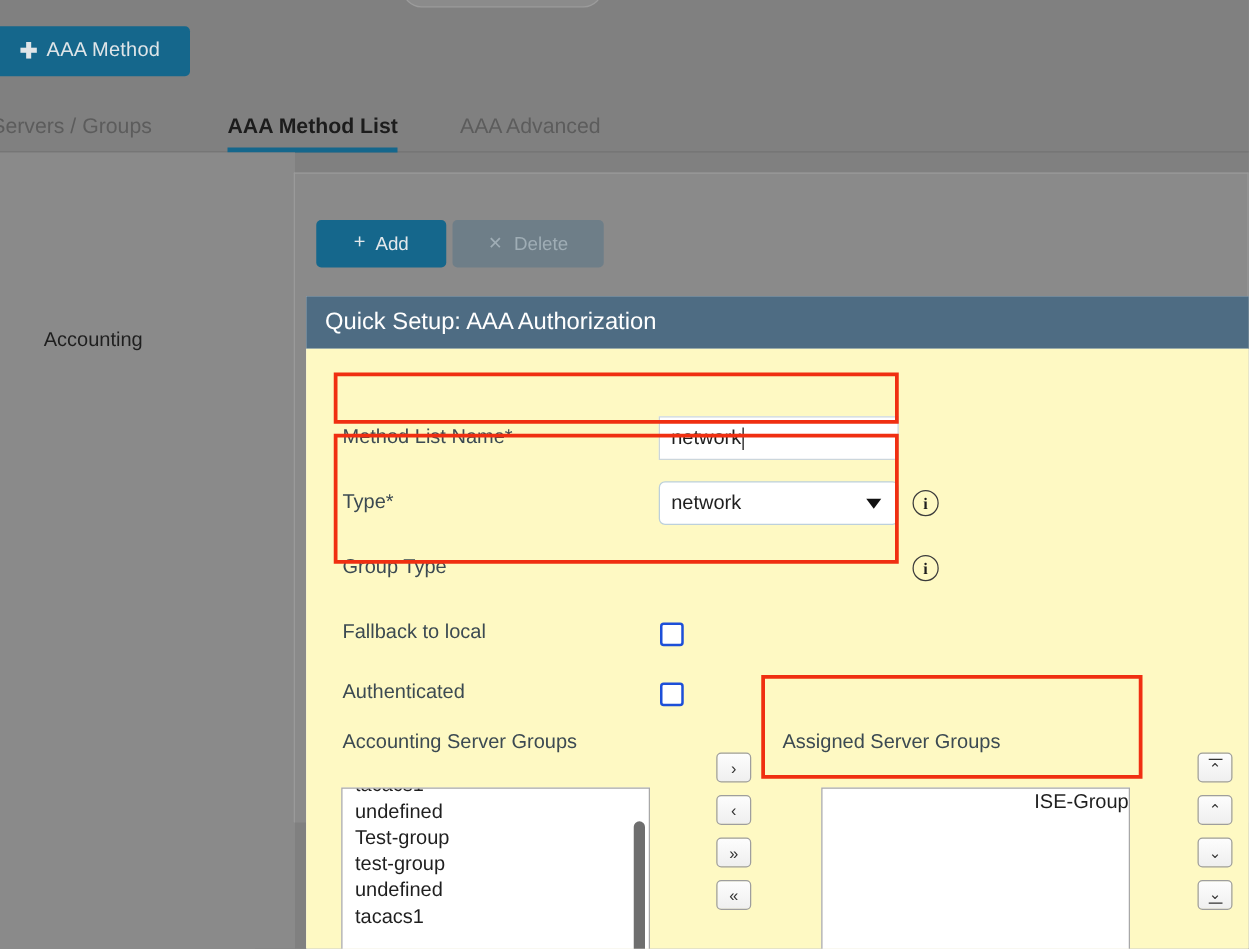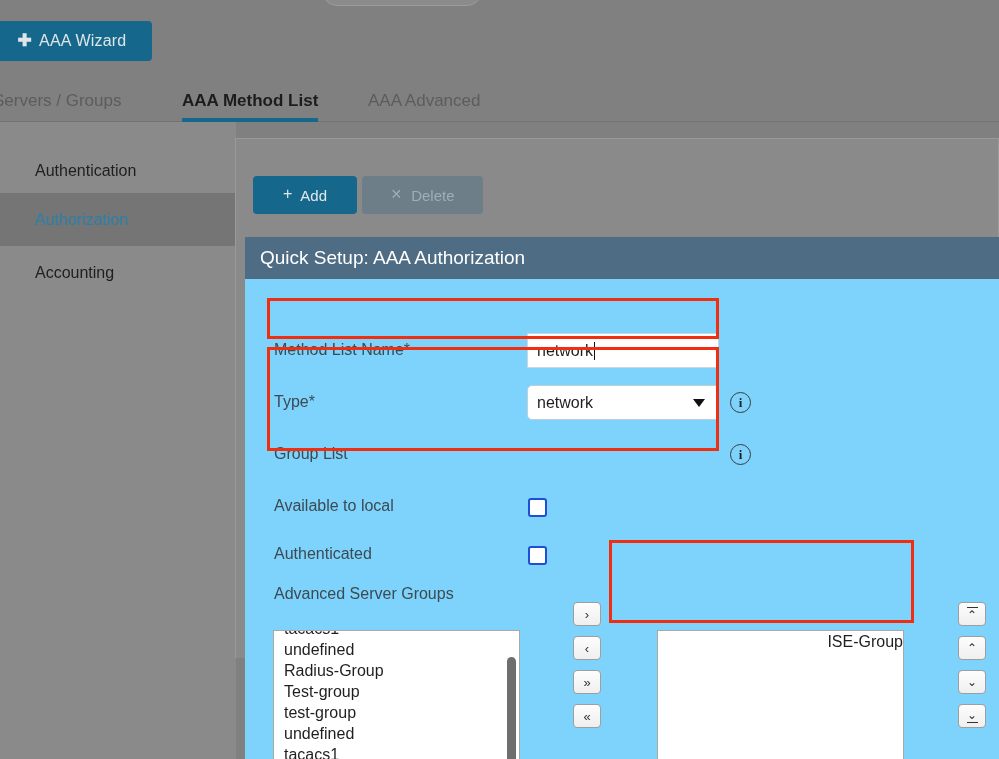--- a/index.html
+++ b/index.html
@@ -149,21 +149,21 @@
     background: #4e6c83;
     color: #ffffff;
     font-size: 19px;
     display: flex; align-items: center;
     padding-left: 15px;
   }
   .dialog-body {
     position: absolute;
     left: 0; top: 42px;
     width: 754px; height: 480px;
-    background: #7dd3fc;
+    background: #fef9c3;
   }
 
   
   .frow-label {
     position: absolute;
     font-size: 16px;
     color: #3c4a52;
     white-space: nowrap;
   }
   #lbl-method { left: 29px; top: 62px; }
@@ -327,42 +327,36 @@
 </style>
 </head>
 <body>
 
 <div id="root">
 
   <div class="top-pill"></div>
 
   <div class="wizard-btn">
     <span class="plus">✚</span>
-    <span>AAA Wizard</span>
+    <span>AAA Method</span>
   </div>
 
   <div class="tabbar">
     <div class="tab" id="tab-0">
       <span>Servers / Groups</span>
     </div>
     <div class="tab" id="tab-2">
       <span>AAA Advanced</span>
     </div>
     <div class="tab active" id="tab-1">
       <span>AAA Method List</span>
     </div>
   </div>
 
   <div class="sidebar">
-    <div class="side-item" id="side-0">
-      <span>Authentication</span>
-    </div>
-    <div class="side-item" id="side-1">
-      <span>Authorization</span>
-    </div>
     <div class="side-item" id="side-2">
       <span>Accounting</span>
     </div>
   </div>
 
   <div class="content-panel"></div>
 
   <div class="btn-add">
     <span class="plus">+</span>
     <span>Add</span>
@@ -389,43 +383,45 @@
       <div class="frow-label" id="lbl-type">
         <span>Type*</span>
       </div>
       <div class="select" id="sel-type">
         <span>network</span>
         <span class="arrow"></span>
       </div>
       <div class="info-icon" id="info-type">i</div>
 
       <div class="frow-label" id="lbl-group">
-        <span>Group List</span>
+        <span>Group Type</span>
       </div>
       <div class="info-icon" id="info-group">i</div>
 
       <div class="frow-label" id="lbl-fallback">
-        <span>Available to local</span>
+        <span>Fallback to local</span>
       </div>
       <div class="checkbox" id="cb-fallback"></div>
 
       <div class="frow-label" id="lbl-auth">
         <span>Authenticated</span>
       </div>
       <div class="checkbox" id="cb-auth"></div>
 
       <div class="frow-label" id="lbl-avail">
-        <span>Advanced Server Groups</span>
+        <span>Accounting Server Groups</span>
+      </div>
+      <div class="frow-label" id="lbl-assigned">
+        <span>Assigned Server Groups</span>
       </div>
 
       <div class="listbox" id="list-available">
         <div class="list-inner" id="inner-available">
             <div class="list-item">tacacs1</div>
             <div class="list-item">undefined</div>
-            <div class="list-item">Radius-Group</div>
             <div class="list-item">Test-group</div>
             <div class="list-item">test-group</div>
             <div class="list-item">undefined</div>
             <div class="list-item">tacacs1</div>
           </div>
         <div class="scroll-track">
           <div class="scroll-thumb"></div>
         </div>
       </div>
 

